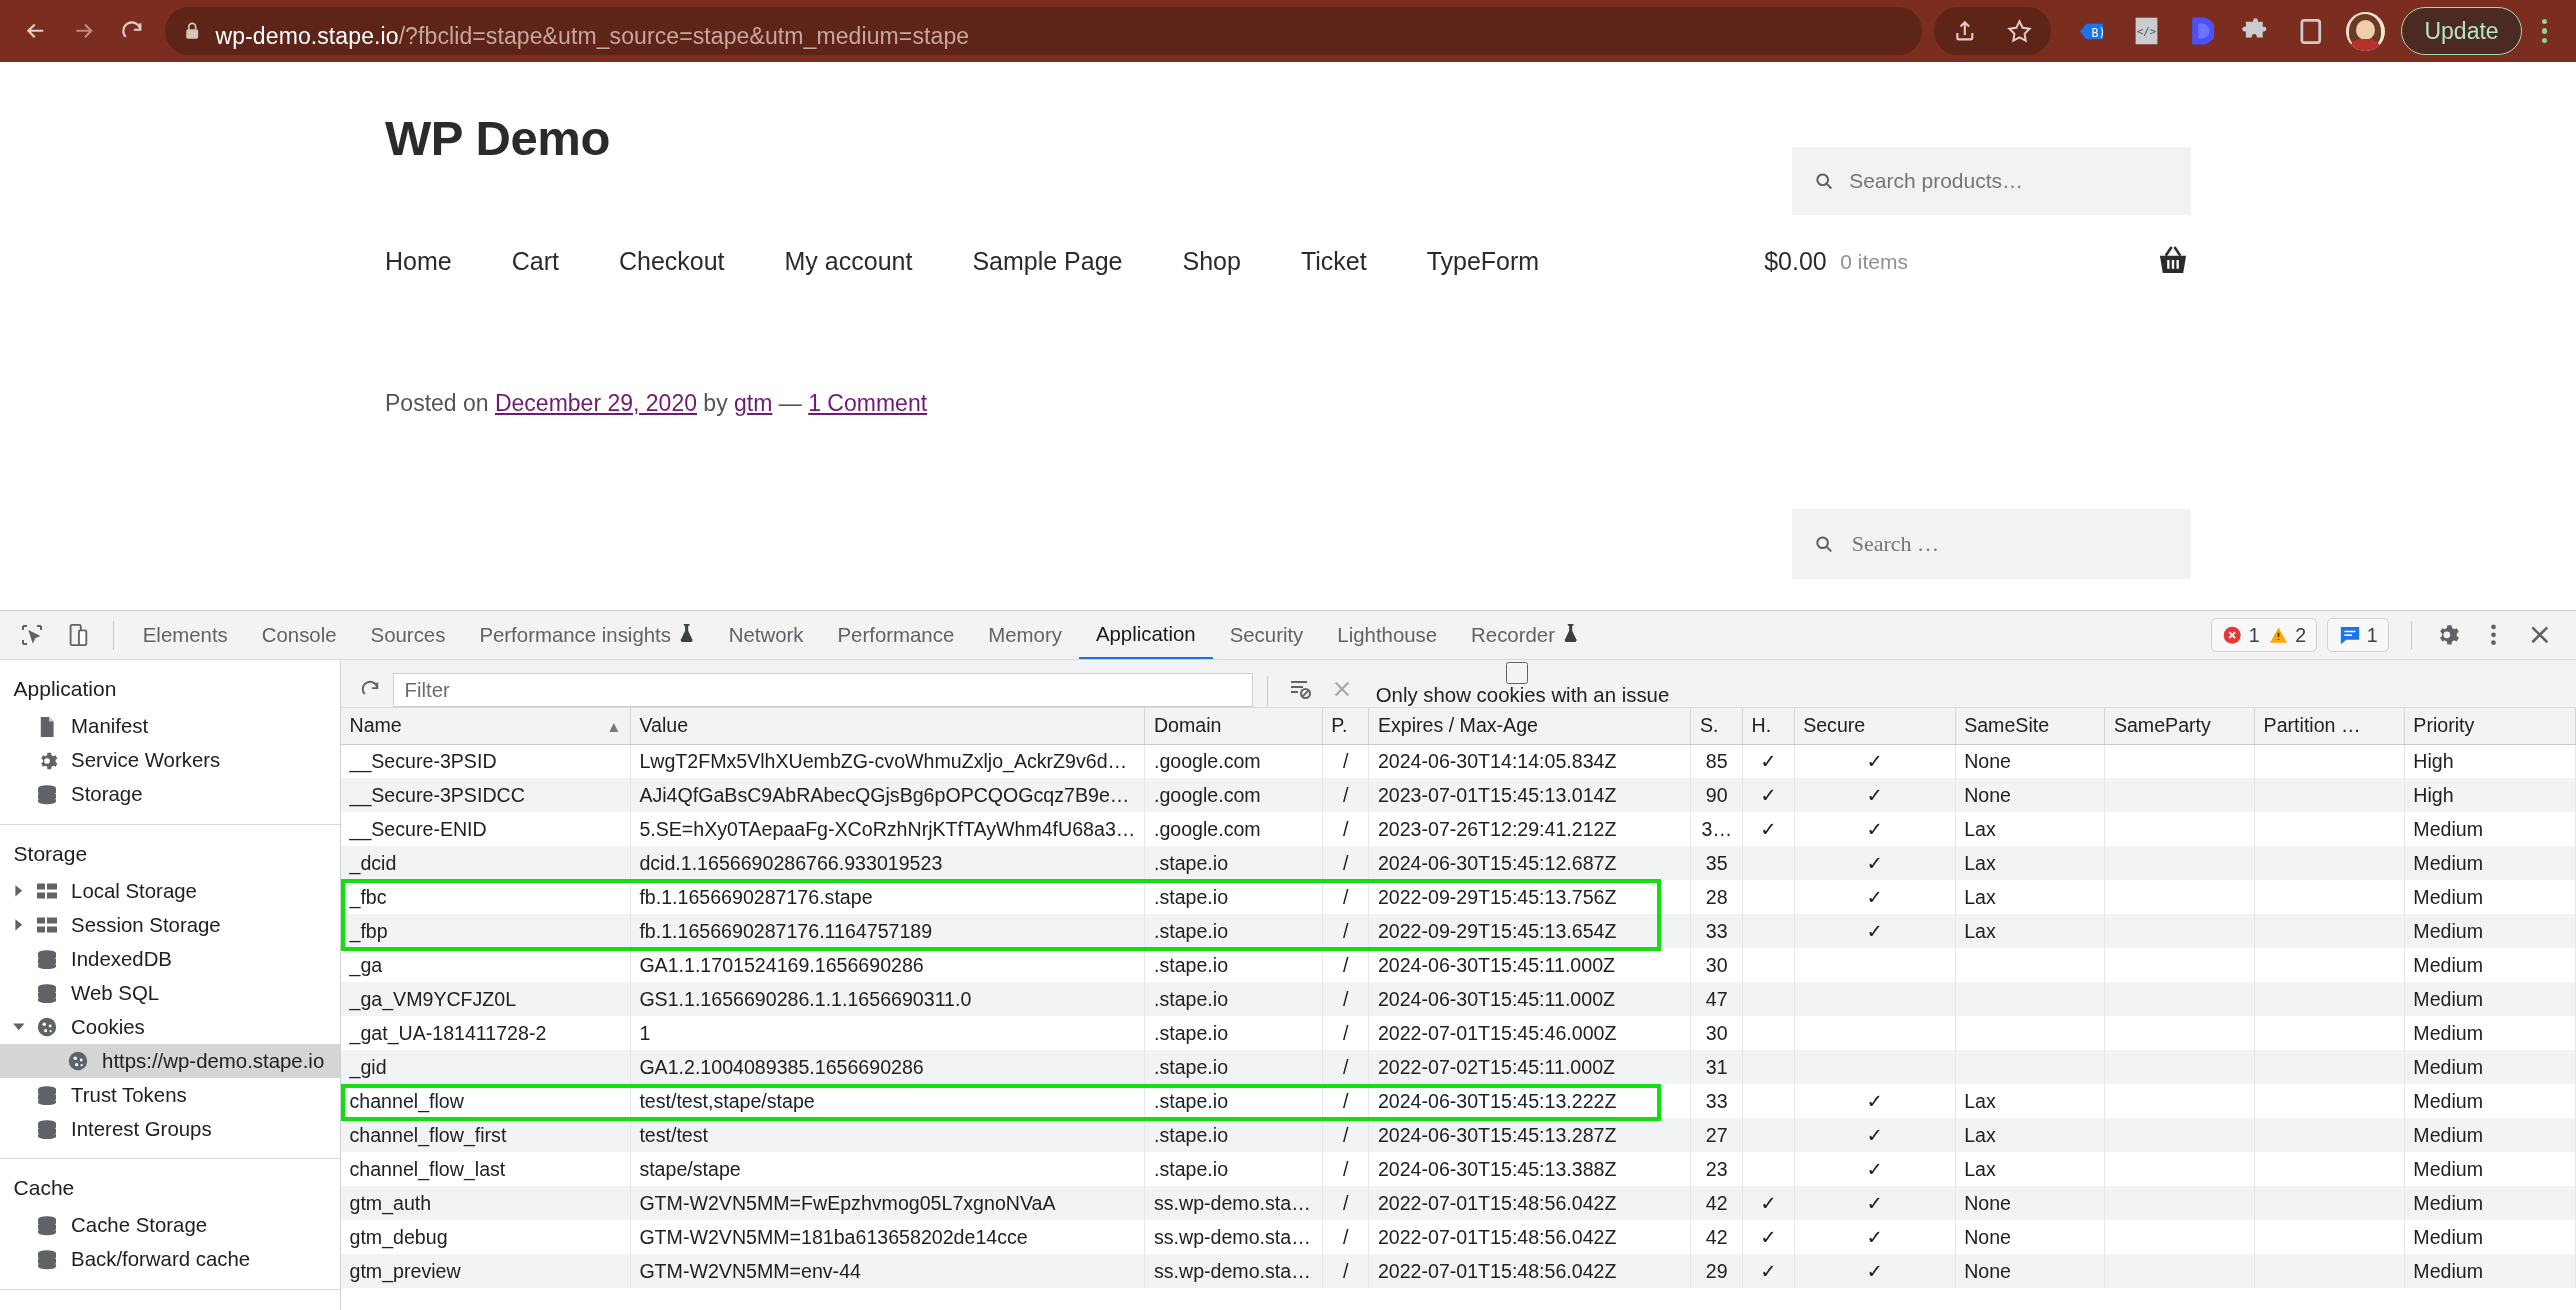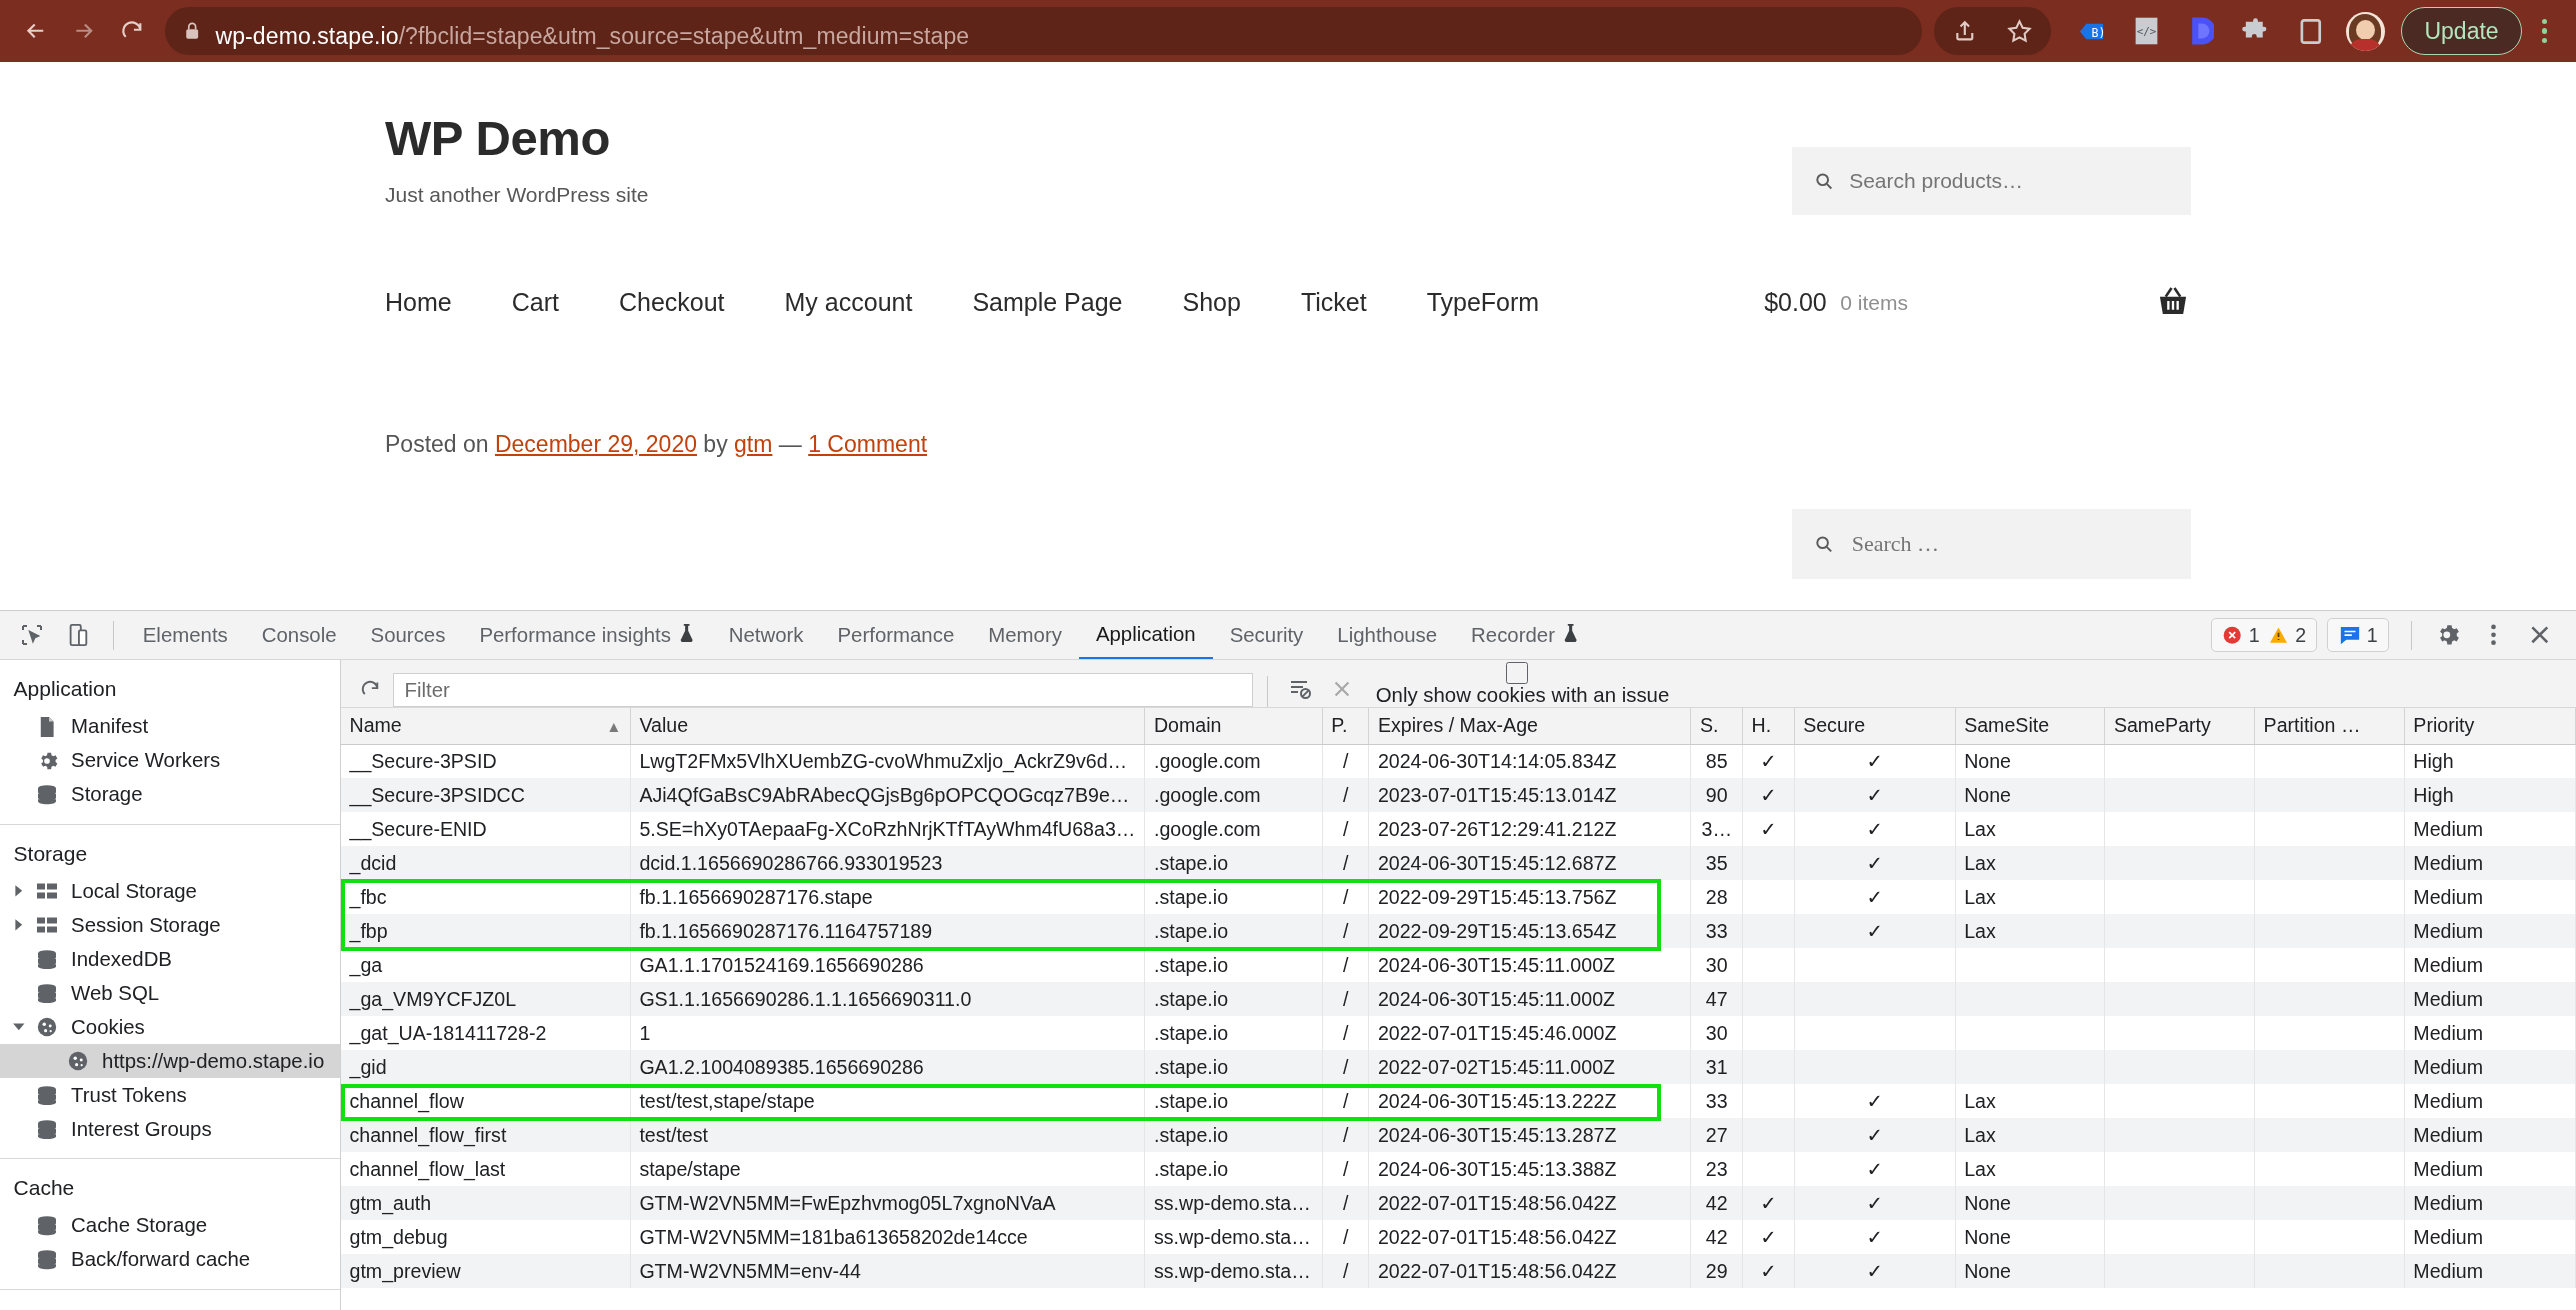--- a/index.html
+++ b/index.html
@@ -32,21 +32,21 @@
   #site-tagline{ font-size:21px; color:#575757; margin-top:17px;}
   #searchbox-products{ position:absolute; right:0; top:85px; width:399px; height:68px; background:#f2f2f2; display:flex; align-items:center; padding:0 22px;}
   #searchbox-products input{ border:0; background:transparent; outline:none; font-size:21px; color:#6d6d6d; font-family:inherit; width:100%; margin-left:15.3px;}
   #main-nav{ margin-top:78px; display:flex; align-items:center; }
   #main-nav a{ font-size:25px; color:#2b2b2b; text-decoration:none; margin-right:60px; white-space:nowrap;}
   #cart-info{ margin-left:auto; display:flex; align-items:center; }
   #cart-amount{ font-size:25px; color:#2b2b2b;}
   #cart-count{ font-size:21px; color:#8f8f8f; margin-left:13.6px;}
   #cart-icon{ margin-left:247px; }
   #post-meta{ margin-top:111px; font-size:23px; color:#555; }
-  #post-meta a{ color:#c2410c; text-decoration:underline;}
+  #post-meta a{ color:#701a75; text-decoration:underline;}
   #searchbox-sidebar{ position:absolute; right:0; top:447px; width:399px; height:70px; background:#f2f2f2; display:flex; align-items:center; padding:0 22px;}
   #searchbox-sidebar input{ border:0; background:transparent; outline:none; font-size:22px; color:#6d6d6d; font-family:Liberation Serif, serif; width:100%; margin-left:18px;}
 
   
   #devtools{ position:absolute; left:0; top:610px; width:2576px; height:596px; background:#f3f3f3;
              border-top:0.9px solid #cdcdcd; font-size:20.4px; color:#202124;}
   #dt-tabbar{ height:49px; display:flex; align-items:center; padding:0 8.5px; border-bottom:0.9px solid #d6d6d6; background:#f3f3f3;}
   .dt-toolicon{ width:41px; height:41px; display:flex; align-items:center; justify-content:center; margin:0 2.6px;}
   .dt-sep{ width:0.9px; height:29px; background:#c8c8c8; margin:0 12px;}
   .dt-tab{ height:48px; display:flex; align-items:center; padding:0 17px; font-size:20.4px; color:#5f6368; white-space:nowrap;}
@@ -174,21 +174,20 @@
   <div id="kebab">
       <i></i>
       <i></i>
       <i></i>
     </div>
 </div>
 
 <div id="page">
   <div id="page-inner">
     <div id="site-title">WP Demo</div>
-    <div id="site-tagline">Just another WordPress site</div>
 
     <div id="searchbox-products">
       <svg width="22" height="22" viewBox="0 0 24 24" fill="none" stroke="#5b5b5b" stroke-width="2.4">
           <circle cx="10.5" cy="10.5" r="6.5"></circle>
           <path d="M15.5 15.5L21 21"></path>
         </svg>
       <input id="prod-search-input" type="text" placeholder="Search products…" style="">
     </div>
 
     <div id="main-nav">

